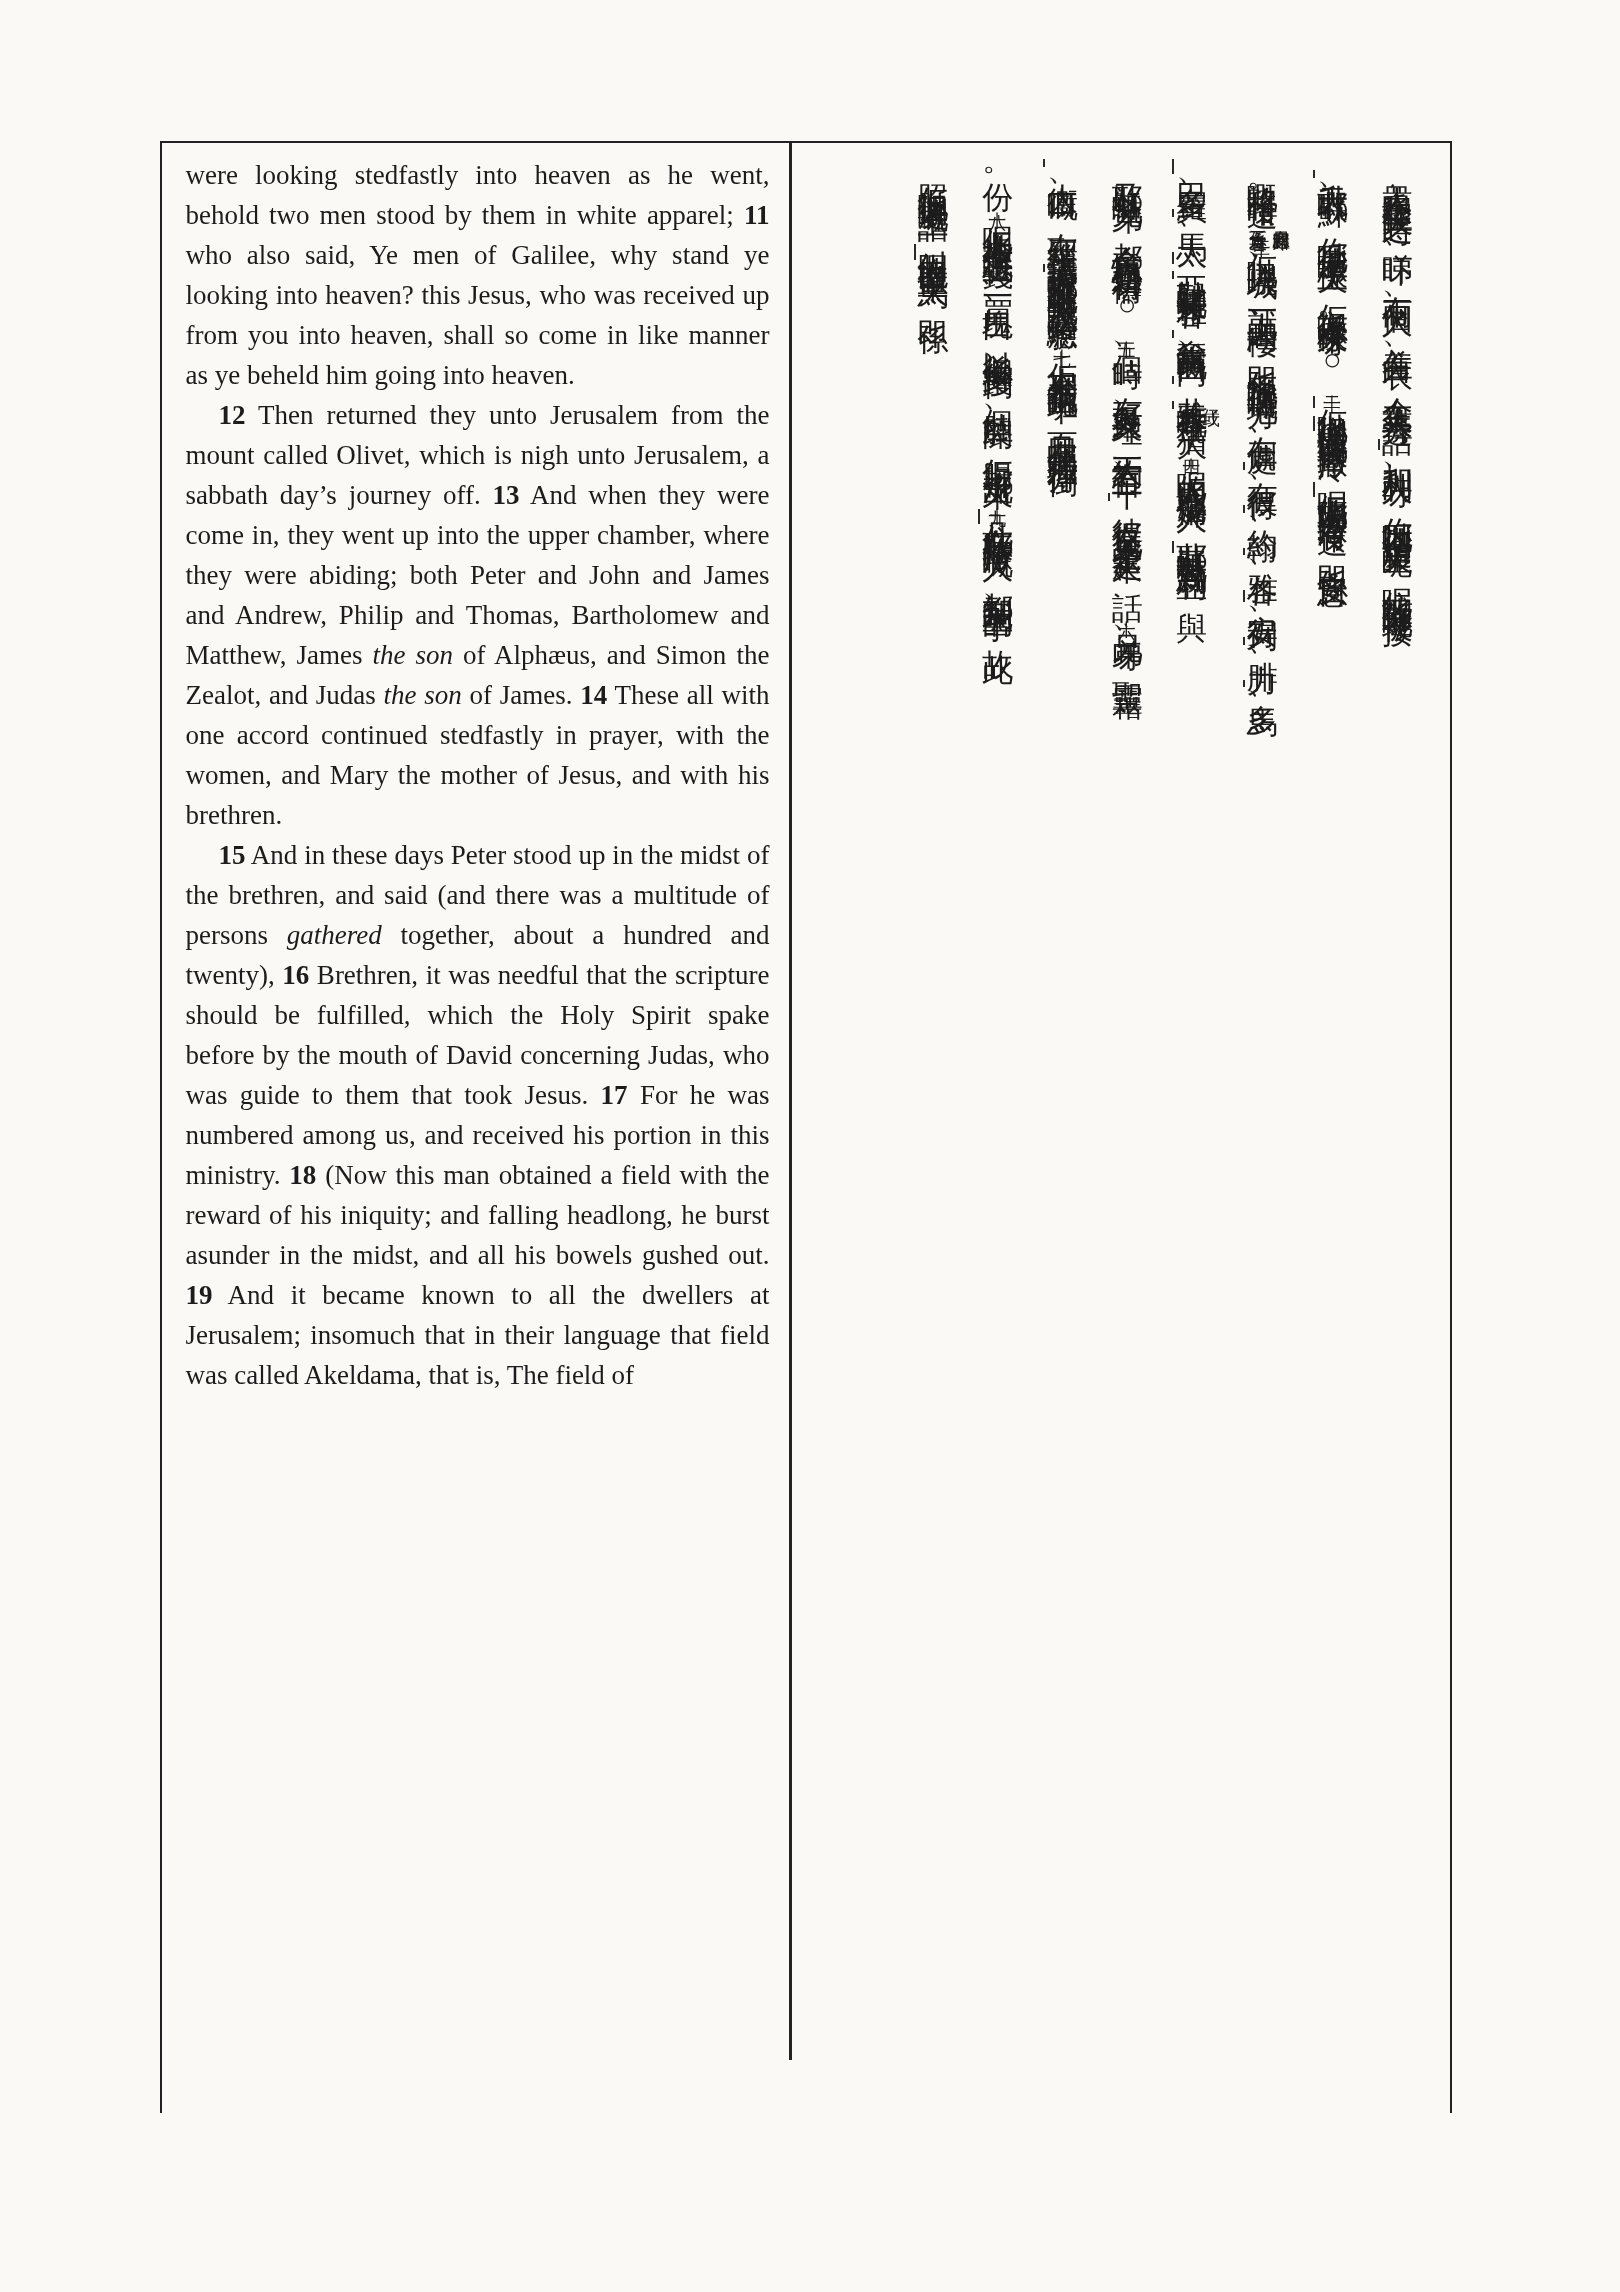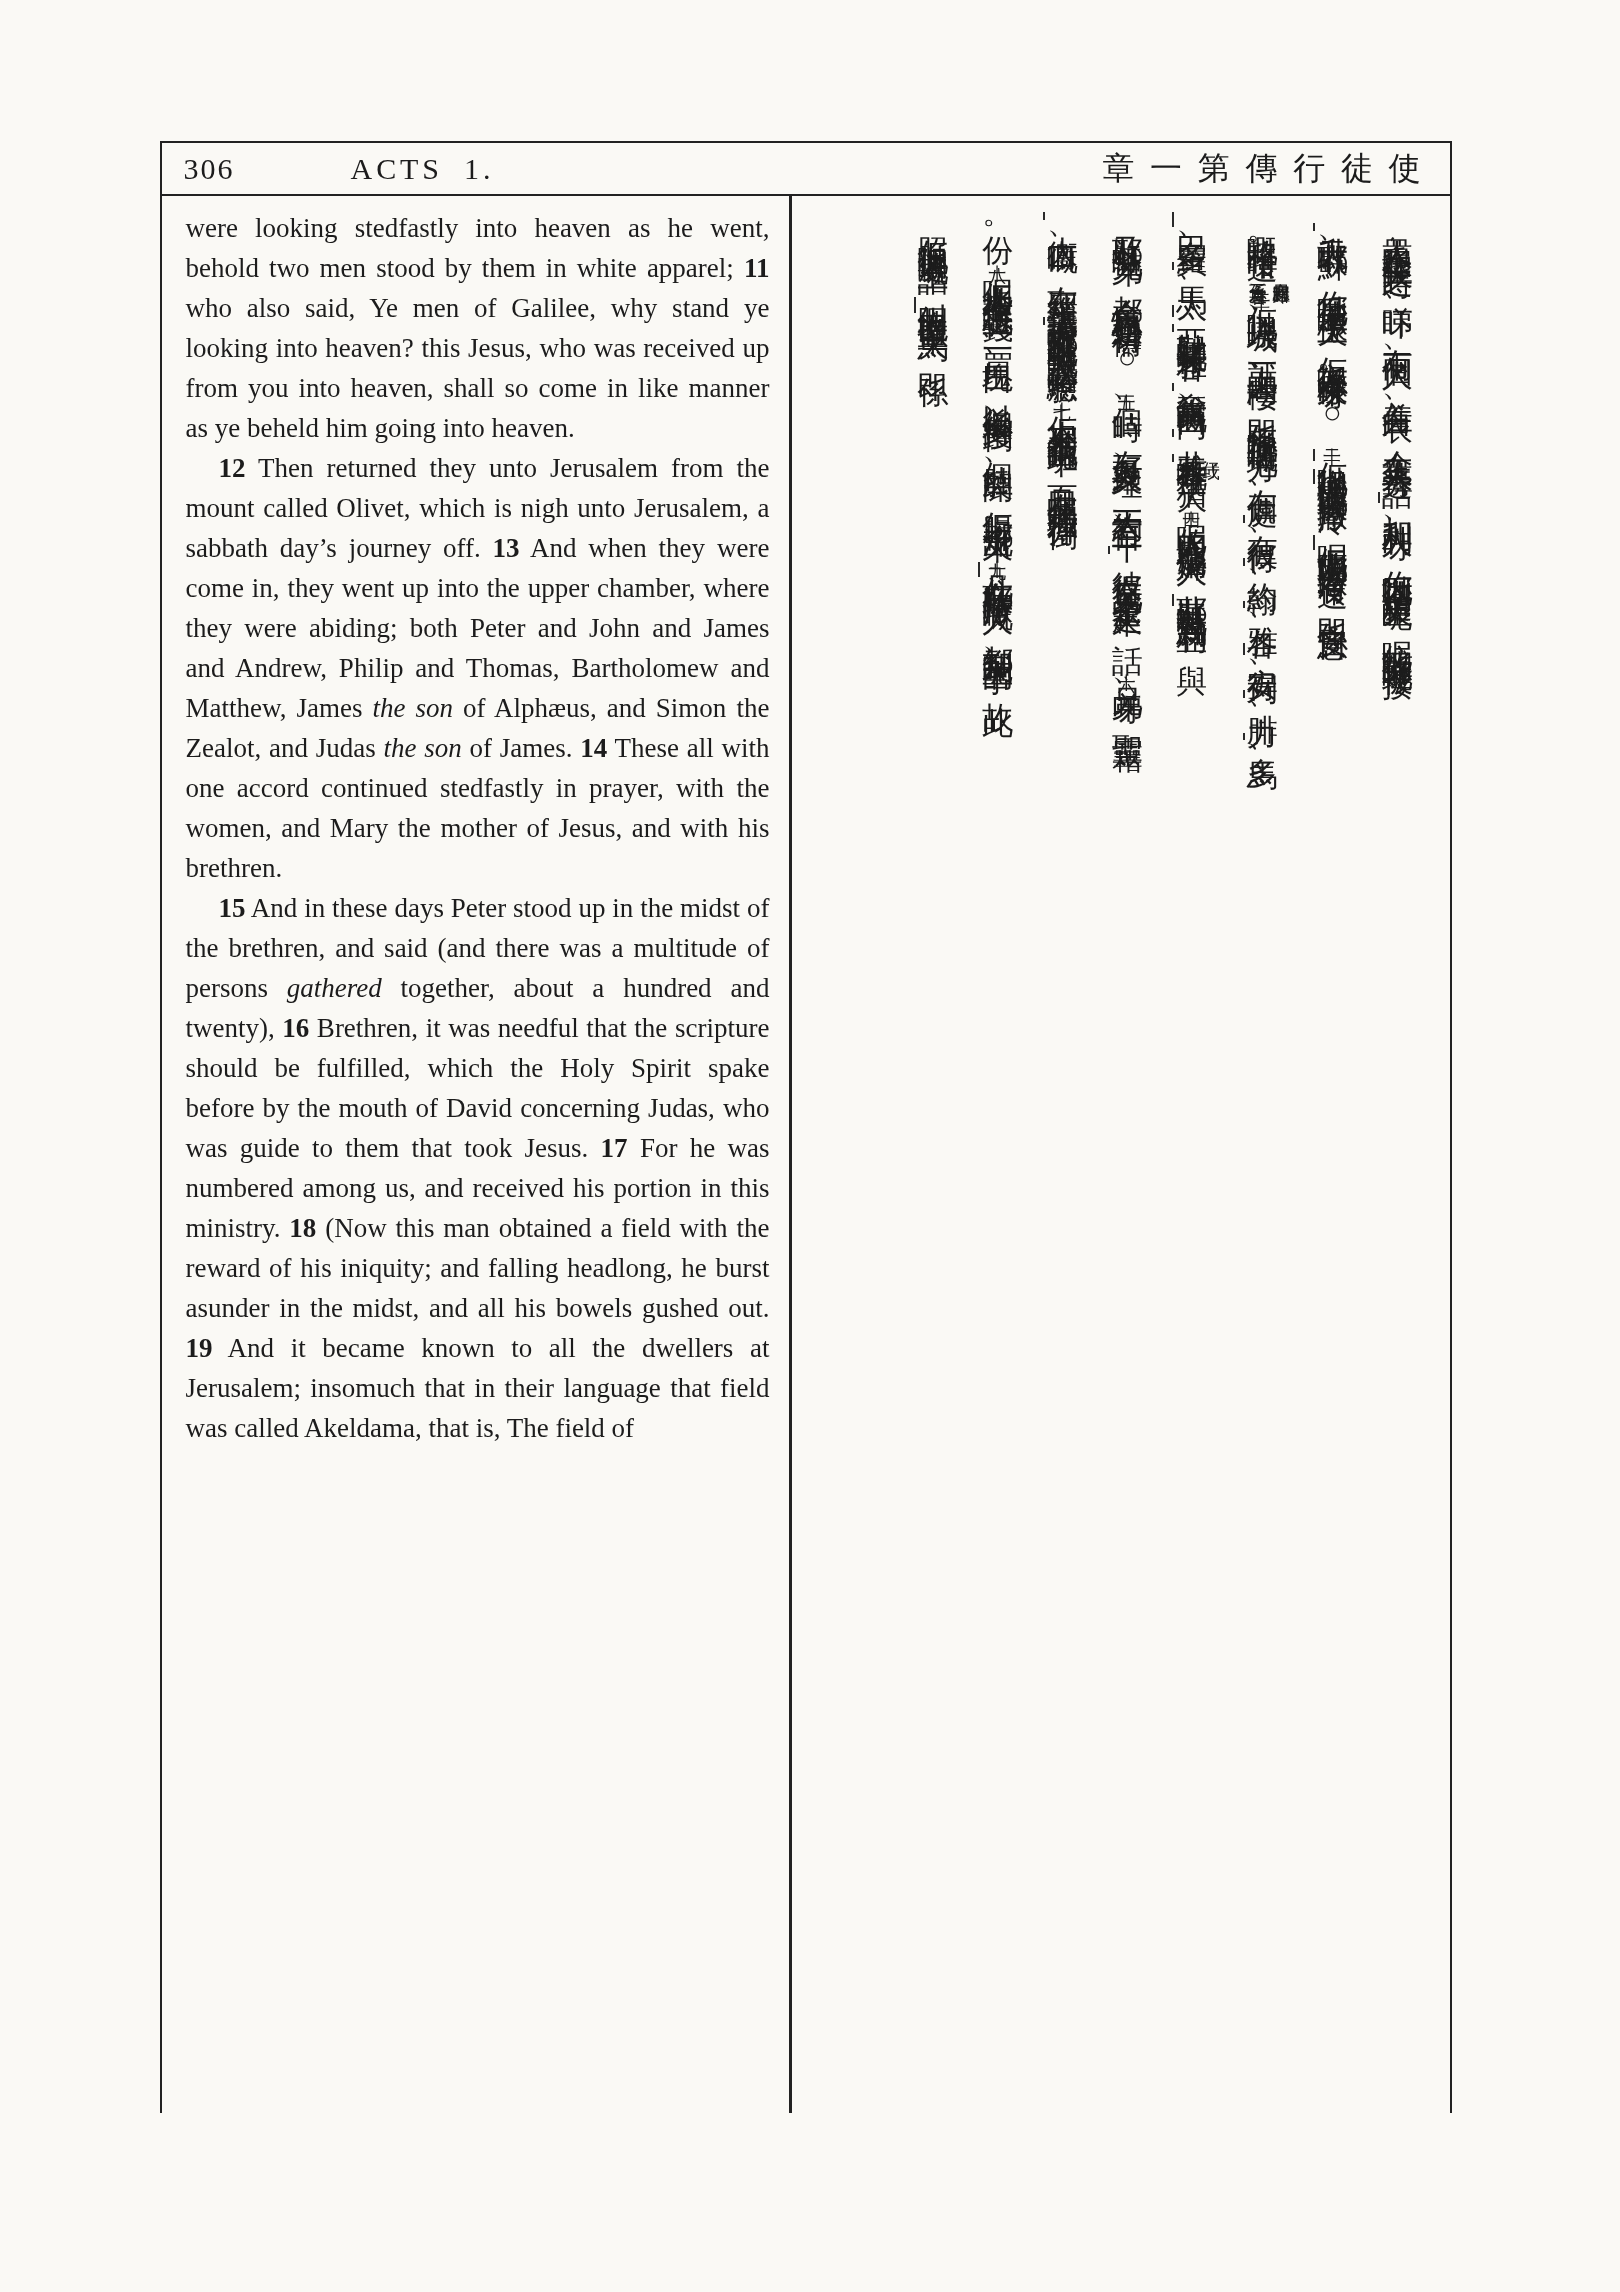--- a/index.html
+++ b/index.html
@@ -45,25 +45,20 @@
   .v-col { line-height: 49px; margin: 0 14.7px; letter-spacing: 3.9px; }
   .verse-num { font-size: 17.6px; letter-spacing: 2px; }
   .note { font-size: 17.6px; letter-spacing: 1px; display: inline-block; margin: 2.9px 0; vertical-align: middle; }
   .note .nc { display: block; line-height: 23.5px; }
   .pn { border-left: 2.9px solid #2a2a2a; }
 </style>
 </head>
 <body>
 
 <div class="page-frame">
-  <div class="header-row">
-    <span class="page-number">306</span>
-    <span class="header-english">ACTS 1.</span>
-    <span class="header-chinese">章一第傳行徒使</span>
-  </div>
   <div class="content-row">
     <div class="english-column">
         <p class="noindent"><span>were looking stedfastly into heaven as he went, behold two men stood by them in white apparel; </span><b>11</b><span> who also said, Ye men of Galilee, why stand ye looking into heaven? this Jesus, who was received up from you into heaven, shall so come in like manner as ye beheld him going into heaven.</span></p>
         <p><b>12</b><span> Then returned they unto Jerusalem from the mount called Olivet, which is nigh unto Jerusalem, a sabbath day’s journey off. </span><b>13</b><span> And when they were come in, they went up into the upper chamber, where they were abiding; both Peter and John and James and Andrew, Philip and Thomas, Bartholomew and Matthew, James </span><i>the son</i><span> of Alphæus, and Simon the Zealot, and Judas </span><i>the son</i><span> of James. </span><b>14</b><span> These all with one accord continued stedfastly in prayer, with the women, and Mary the mother of Jesus, and with his brethren.</span></p>
         <p><b>15</b><span> And in these days Peter stood up in the midst of the brethren, and said (and there was a multitude of persons </span><i>gathered</i><span> together, about a hundred and twenty), </span><b>16</b><span> Brethren, it was needful that the scripture should be fulfilled, which the Holy Spirit spake before by the mouth of David concerning Judas, who was guide to them that took Jesus. </span><b>17</b><span> For he was numbered among us, and received his portion in this ministry. </span><b>18</b><span> (Now this man obtained a field with the reward of his iniquity; and falling headlong, he burst asunder in the midst, and all his bowels gushed out. </span><b>19</b><span> And it became known to all the dwellers at Jerusalem; insomuch that in their language that field was called Akeldama, that is, The field of</span></p>
       </div>
     <div class="section-divider"></div>
     <div class="chinese-column">
         <div class="v-col"><span>衆人定眼望住天之時、睇吓、有兩個人、着住白衣、企在衆人旁邊</span><span class="verse-num">十一</span><span>話、</span><span class="pn">加利利</span><span>人呀、你哋因何企處望天呢、呢位離開你哋被接</span></div>
         <div class="v-col"><span>升天嘅</span><span class="pn">耶穌</span><span>、你哋見佢噉樣上天、佢亦係噉樣來呀。○</span><span class="verse-num">十二</span><span>佢哋從</span><span class="pn">橄欖山</span><span>番去</span><span class="pn">耶路撒冷</span><span>、呢個山隔</span><span class="pn">耶路撒冷</span><span>有遠、即係安息日</span></div>

